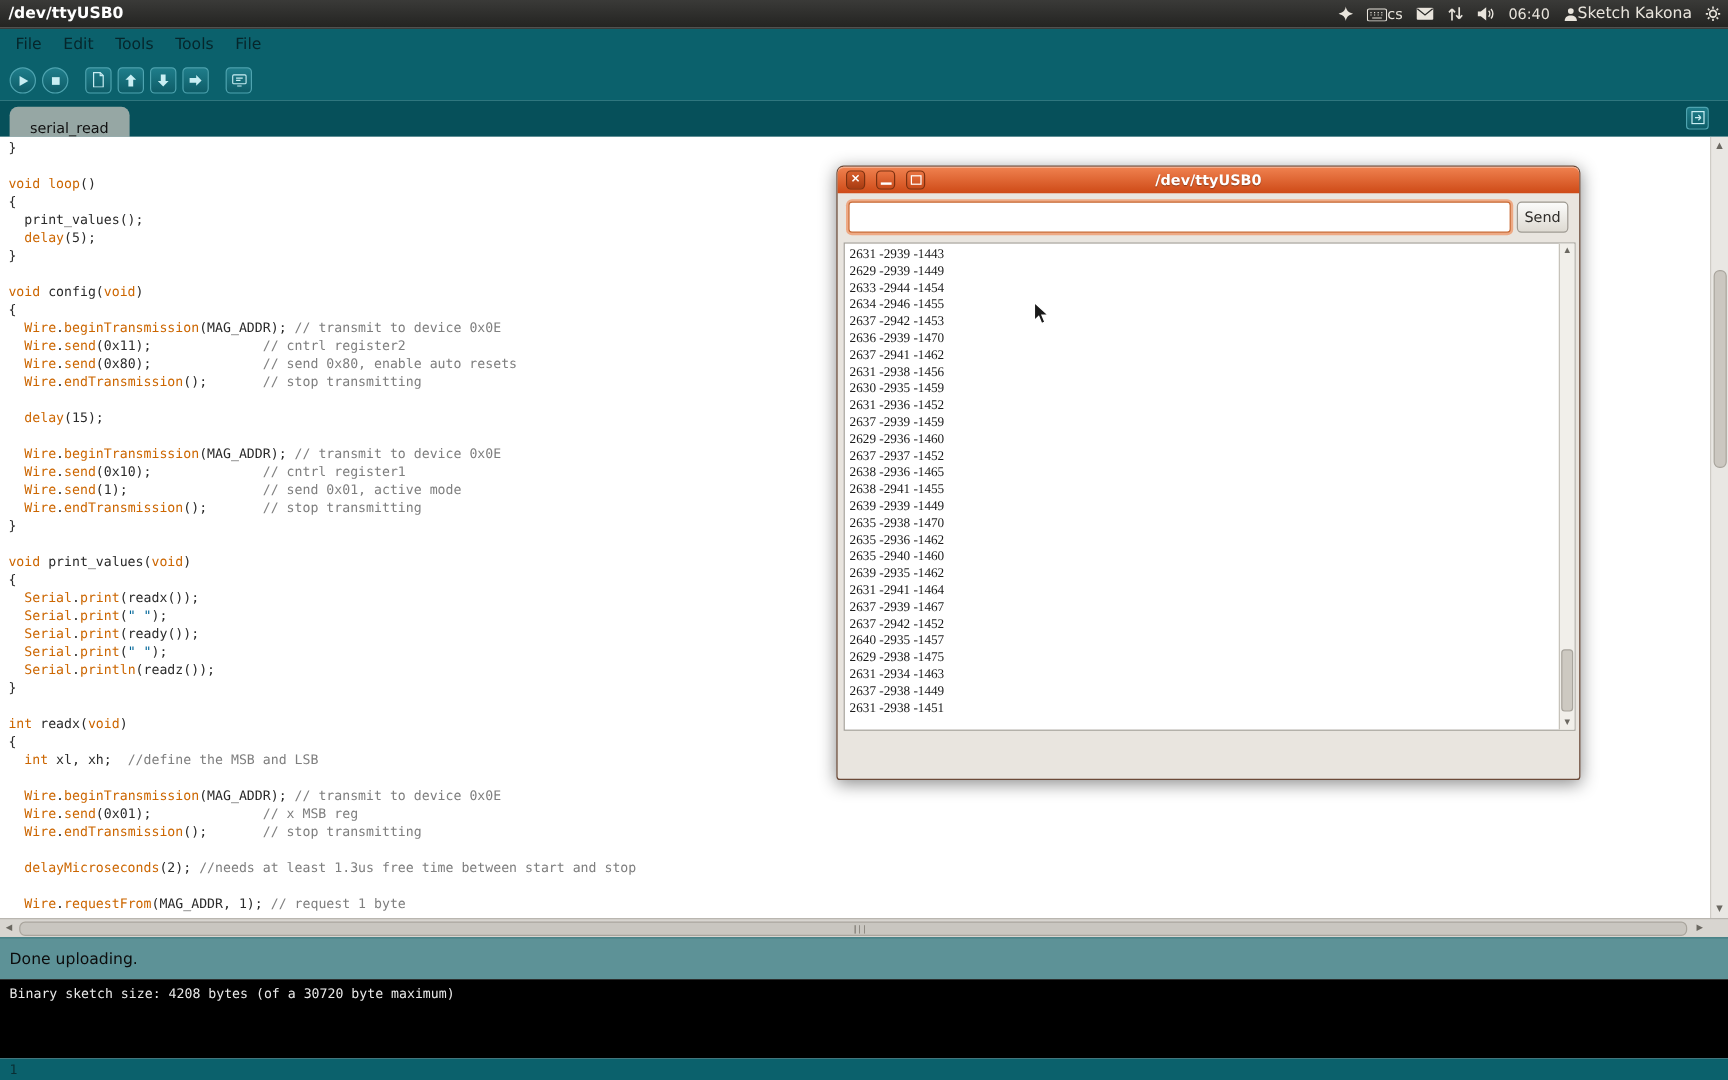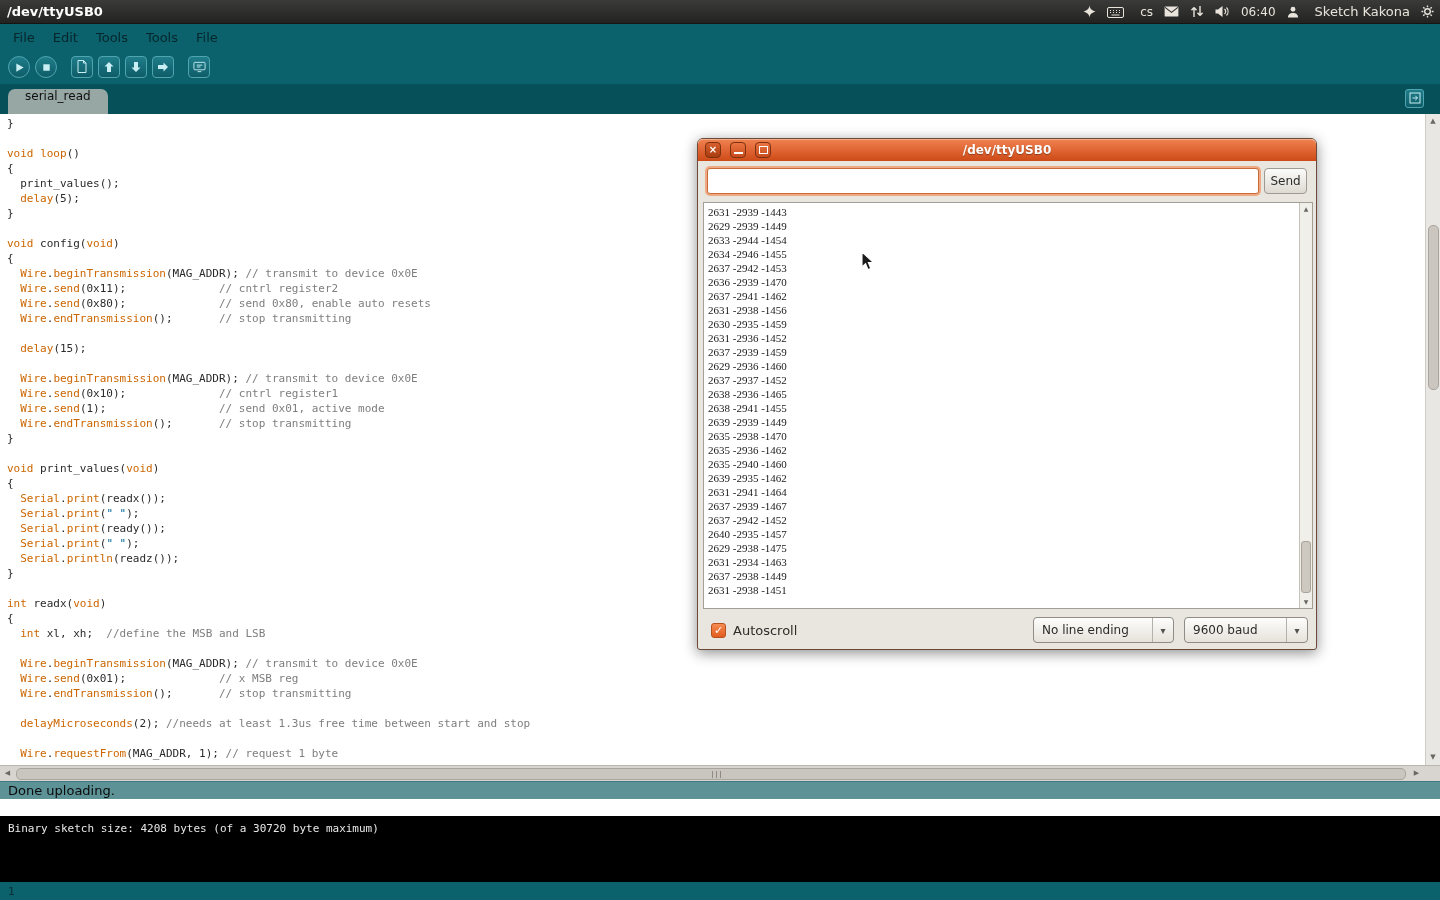--- a/index.html
+++ b/index.html
@@ -5,41 +5,41 @@
   *{margin:0;padding:0;box-sizing:border-box}
   html,body{width:1440px;height:900px;overflow:hidden}
   body{position:relative;font-family:"DejaVu Sans",sans-serif;background:#fff}
 
   
   .panel{position:absolute;left:0;top:0;width:1440px;height:24px;
     background:linear-gradient(#3a3a38,#232321);color:#e8e4dc;
     display:flex;align-items:center;font-size:13px;z-index:50;border-bottom:1px solid #151513}
   .panel-title{font-weight:bold;margin-left:7px;color:#fff}
   .panel-right{margin-left:auto;display:flex;align-items:center;gap:11px;margin-right:6px}
-  .ind{display:flex;align-items:center;gap:16px;color:#e8e4dc}
+  .ind{display:flex;align-items:center;gap:0;color:#e8e4dc}
   .ind .icon{display:flex;align-items:center}
   .ind .lbl{font-size:12px}
   .user-lbl{font-size:13px}
 
   
   .menubar{position:absolute;top:24px;left:0;width:1440px;height:26px;background:#0b616c;
     display:flex;align-items:center;padding-left:4px;font-size:13px;color:#06262b}
   .menu-item{padding:4px 9px;cursor:default}
 
   .toolbar{position:absolute;top:50px;left:0;width:1440px;height:34px;background:#0b616c;
     display:flex;align-items:center;padding-left:8px}
   .tb-btn{width:22px;height:22px;margin-right:5px;border:1px solid #4fa4b0;border-radius:4px;
     background:linear-gradient(#1f7d8a,#0e5d68);color:#c9eef3;
     display:flex;align-items:center;justify-content:center}
   .tb-btn.round{border-radius:50%}
   .tb-btn.gap{margin-left:9px}
 
   .tabbar{position:absolute;top:84px;left:0;width:1440px;height:30px;background:#06505a}
   .tab{position:absolute;left:8px;bottom:0;height:25px;padding:0 17px;background:#96a7a4;
-    border-radius:7px 7px 0 0;font-size:12px;color:#101010;display:flex;align-items:flex-start}
+    border-radius:7px 7px 0 0;font-size:12px;color:#101010;display:flex;align-items:flex-end}
   .tab-menu-btn{position:absolute;right:16px;top:5px;width:19px;height:19px;border:1px solid #4fa4b0;
     border-radius:3px;background:linear-gradient(#1f7d8a,#0e5d68);color:#c9eef3;
     display:flex;align-items:center;justify-content:center}
 
   
   .editor{position:absolute;top:114px;left:0;width:1440px;height:651px;background:#fff;overflow:hidden}
   .code{position:absolute;left:7px;top:2px;font-family:"DejaVu Sans Mono",monospace;
     font-size:11px;line-height:15px;white-space:pre;color:#2a2a2a}
   .code-line{height:15px;white-space:pre}
   .t-p{color:#2a2a2a}
@@ -61,21 +61,21 @@
   .hscroll{position:absolute;top:765px;left:0;width:1440px;height:16px;background:#d8d5d0;border-top:1px solid #b9b6b0}
   .hs-arrow{position:absolute;top:0;width:15px;height:15px;color:#6b6861;font-size:7px;text-align:center;line-height:15px}
   .hs-arrow.left{left:0}.hs-arrow.right{right:16px}
   .hs-arrow.left::after{content:"◀"}.hs-arrow.right::after{content:"▶"}
   .hthumb{position:absolute;left:16px;top:2px;width:1390px;height:12px;background:#c9c6c0;
     border:1px solid #a9a59d;border-radius:5px}
   .hgrip{position:absolute;left:695px;top:2px;width:11px;height:7px;
     background:repeating-linear-gradient(90deg,#8f8b84 0 1px,transparent 1px 4px)}
 
   
-  .statusbar{position:absolute;top:781px;left:0;width:1440px;height:18px;background:#5d9297;
+  .statusbar{position:absolute;top:781px;left:0;width:1440px;height:35px;background:#5d9297;
     border-top:1px solid #3f7a80;display:flex;align-items:center;padding-left:8px;font-size:13px;color:#0c0c0c}
   .console{position:absolute;top:816px;left:0;width:1440px;height:66px;background:#000;color:#e8e8e8;
     font-family:"DejaVu Sans Mono",monospace;font-size:11px;line-height:14px;padding:6px 8px}
   .footerline{position:absolute;top:882px;left:0;width:1440px;height:18px;background:#0b616c;
     color:#0a2e33;font-size:11px;display:flex;align-items:center;padding-left:8px;
     font-family:"DejaVu Sans Mono",monospace}
 
   
   .sm{position:absolute;left:697px;top:138px;width:620px;height:512px;background:#e9e5df;
     border:1px solid #6b4a38;border-radius:6px 6px 3px 3px;box-shadow:0 3px 14px rgba(0,0,0,.45);z-index:20}
@@ -310,32 +310,19 @@
 
   <div class="sm-out">
     <div class="sm-lines"><div class="sm-line">2631 -2939 -1443</div><div class="sm-line">2629 -2939 -1449</div><div class="sm-line">2633 -2944 -1454</div><div class="sm-line">2634 -2946 -1455</div><div class="sm-line">2637 -2942 -1453</div><div class="sm-line">2636 -2939 -1470</div><div class="sm-line">2637 -2941 -1462</div><div class="sm-line">2631 -2938 -1456</div><div class="sm-line">2630 -2935 -1459</div><div class="sm-line">2631 -2936 -1452</div><div class="sm-line">2637 -2939 -1459</div><div class="sm-line">2629 -2936 -1460</div><div class="sm-line">2637 -2937 -1452</div><div class="sm-line">2638 -2936 -1465</div><div class="sm-line">2638 -2941 -1455</div><div class="sm-line">2639 -2939 -1449</div><div class="sm-line">2635 -2938 -1470</div><div class="sm-line">2635 -2936 -1462</div><div class="sm-line">2635 -2940 -1460</div><div class="sm-line">2639 -2935 -1462</div><div class="sm-line">2631 -2941 -1464</div><div class="sm-line">2637 -2939 -1467</div><div class="sm-line">2637 -2942 -1452</div><div class="sm-line">2640 -2935 -1457</div><div class="sm-line">2629 -2938 -1475</div><div class="sm-line">2631 -2934 -1463</div><div class="sm-line">2637 -2938 -1449</div><div class="sm-line">2631 -2938 -1451</div></div>
     <div class="sm-scroll">
       <span class="sm-vs-arrow up"></span>
       <div class="sm-thumb"></div>
       <span class="sm-vs-arrow down"></span>
     </div>
   </div>
 
-  <div class="sm-bottom">
-    <div class="checkbox checked"></div>
-    <span class="autoscroll-lbl">Autoscroll</span>
-    <div class="sm-spacer"></div>
-    <div class="combo ending">
-      <span class="combo-label">No line ending</span>
-      <span class="combo-arrow"></span>
-    </div>
-    <div class="combo baud">
-      <span class="combo-label">9600 baud</span>
-      <span class="combo-arrow"></span>
-    </div>
-  </div>
 </div>
 
 <div class="cursor">
   <svg width="14" height="21" viewBox="0 0 14 21">
     <path d="M1 1 L1 16 L4.6 12.6 L7 18.6 L9.7 17.4 L7.3 11.6 L12.2 11.4 Z" fill="#1a1a1a" stroke="#ffffff" stroke-width="1.1"></path>
   </svg>
 </div>
 
 </body></html>

